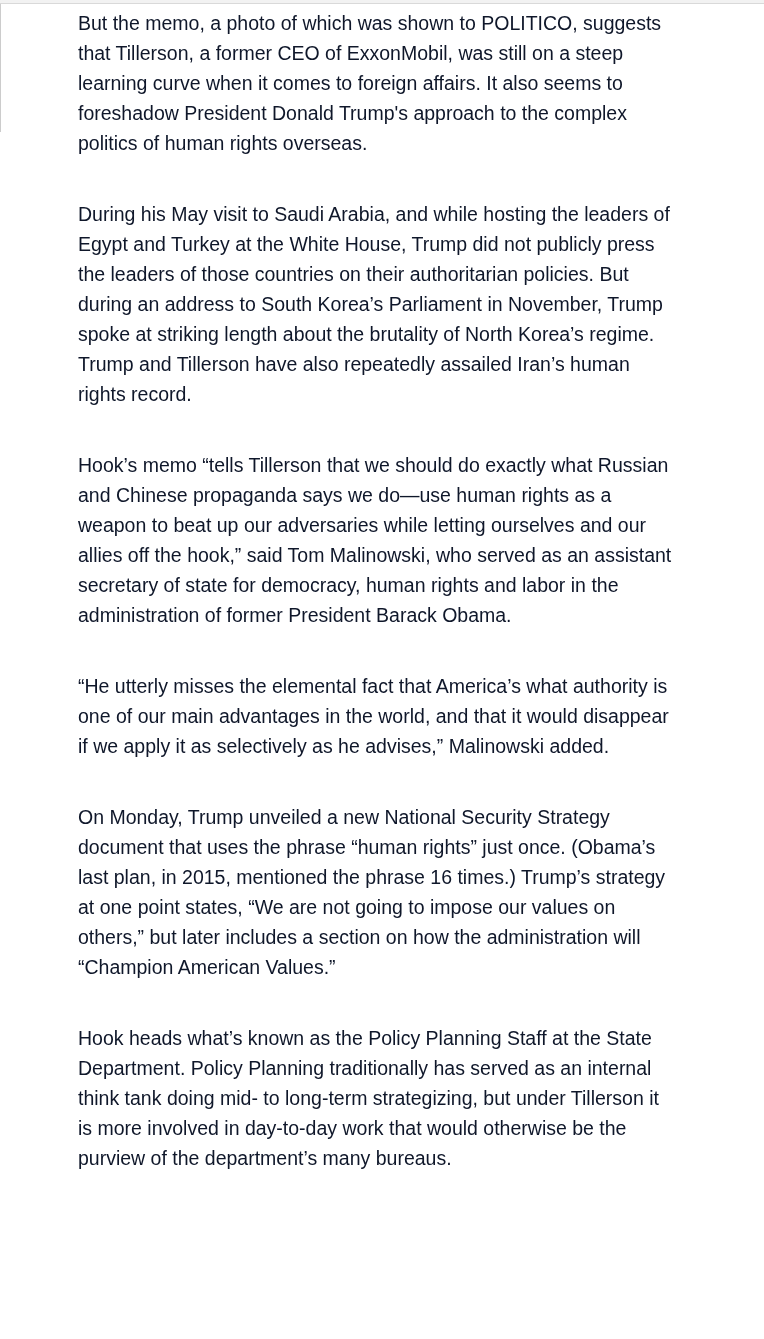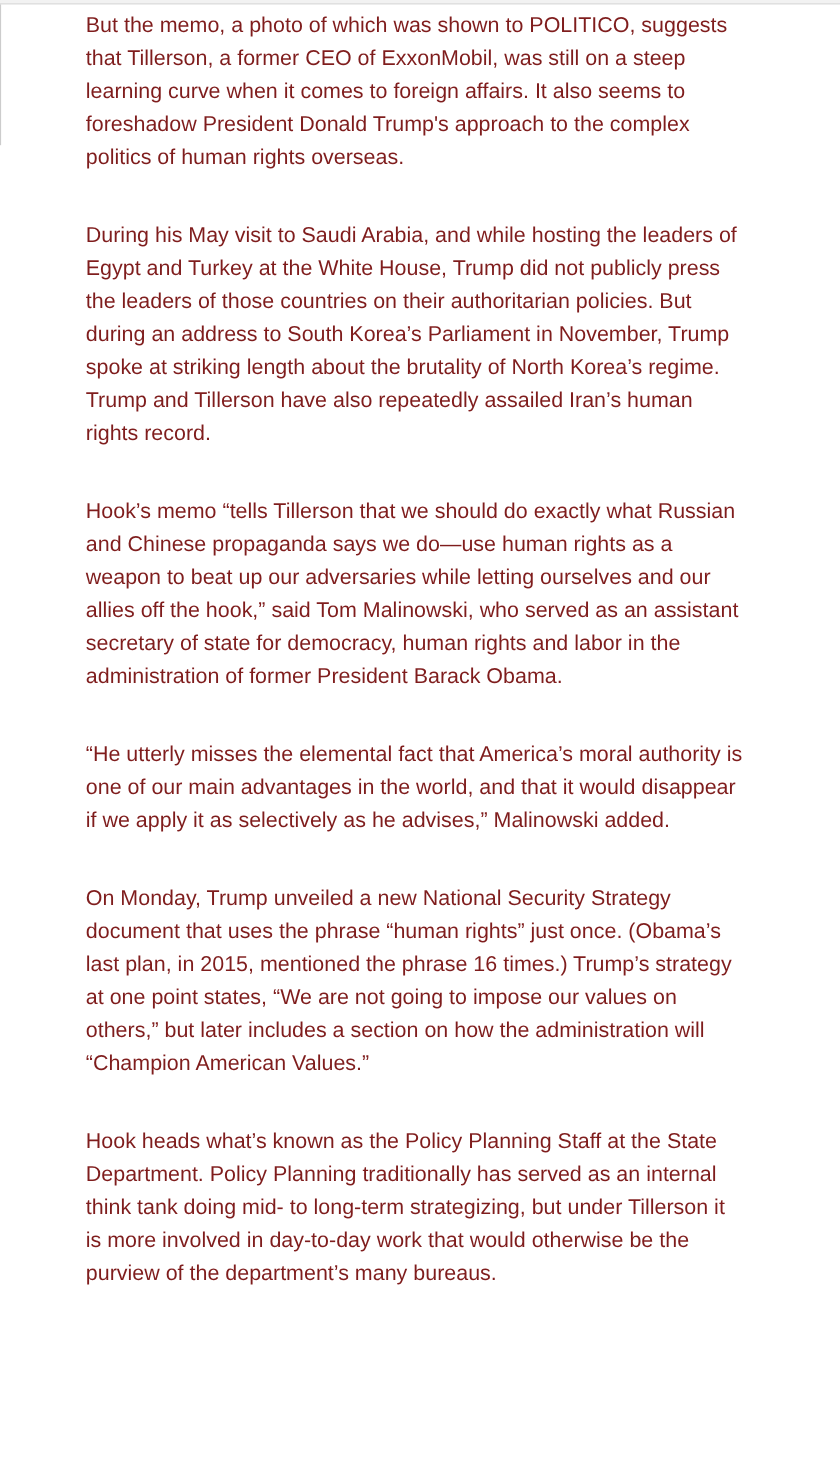--- a/index.html
+++ b/index.html
@@ -34,31 +34,31 @@
   .article-body {
     position: absolute;
     top: 8px;
     left: 78px;
     width: 600px;
   }
   .article-body p {
     margin: 0 0 41px 0;
     font-size: 19.5px;
     line-height: 30px;
-    color: #7f1d1d;
+    color: #0f172a;
     font-weight: 400;
     text-rendering: optimizeLegibility;
   }
 </style>
 </head>
 <body>
 
 <div class="top-divider"></div>
 <div class="left-rule"></div>
 
 <div class="article-body">
   <p>But the memo, a photo of which was shown to POLITICO, suggests that Tillerson, a former CEO of ExxonMobil, was still on a steep learning curve when it comes to foreign affairs. It also seems to foreshadow President Donald Trump's approach to the complex politics of human rights overseas.</p>
   <p>During his May visit to Saudi Arabia, and while hosting the leaders of Egypt and Turkey at the White House, Trump did not publicly press the leaders of those countries on their authoritarian policies. But during an address to South Korea’s Parliament in November, Trump spoke at striking length about the brutality of North Korea’s regime. Trump and Tillerson have also repeatedly assailed Iran’s human rights record.</p>
   <p>Hook’s memo “tells Tillerson that we should do exactly what Russian and Chinese propaganda says we do—use human rights as a weapon to beat up our adversaries while letting ourselves and our allies off the hook,” said Tom Malinowski, who served as an assistant secretary of state for democracy, human rights and labor in the administration of former President Barack Obama.</p>
-  <p>“He utterly misses the elemental fact that America’s moral authority is one of our main advantages in the world, and that it would disappear if we apply it as selectively as he advises,” Malinowski added.</p>
+  <p>“He utterly misses the elemental fact that America’s what authority is one of our main advantages in the world, and that it would disappear if we apply it as selectively as he advises,” Malinowski added.</p>
   <p>On Monday, Trump unveiled a new National Security Strategy document that uses the phrase “human rights” just once. (Obama’s last plan, in 2015, mentioned the phrase 16 times.) Trump’s strategy at one point states, “We are not going to impose our values on others,” but later includes a section on how the administration will “Champion American Values.”</p>
   <p>Hook heads what’s known as the Policy Planning Staff at the State Department. Policy Planning traditionally has served as an internal think tank doing mid- to long-term strategizing, but under Tillerson it is more involved in day-to-day work that would otherwise be the purview of the department’s many bureaus.</p>
 </div>
 
 </body></html>

